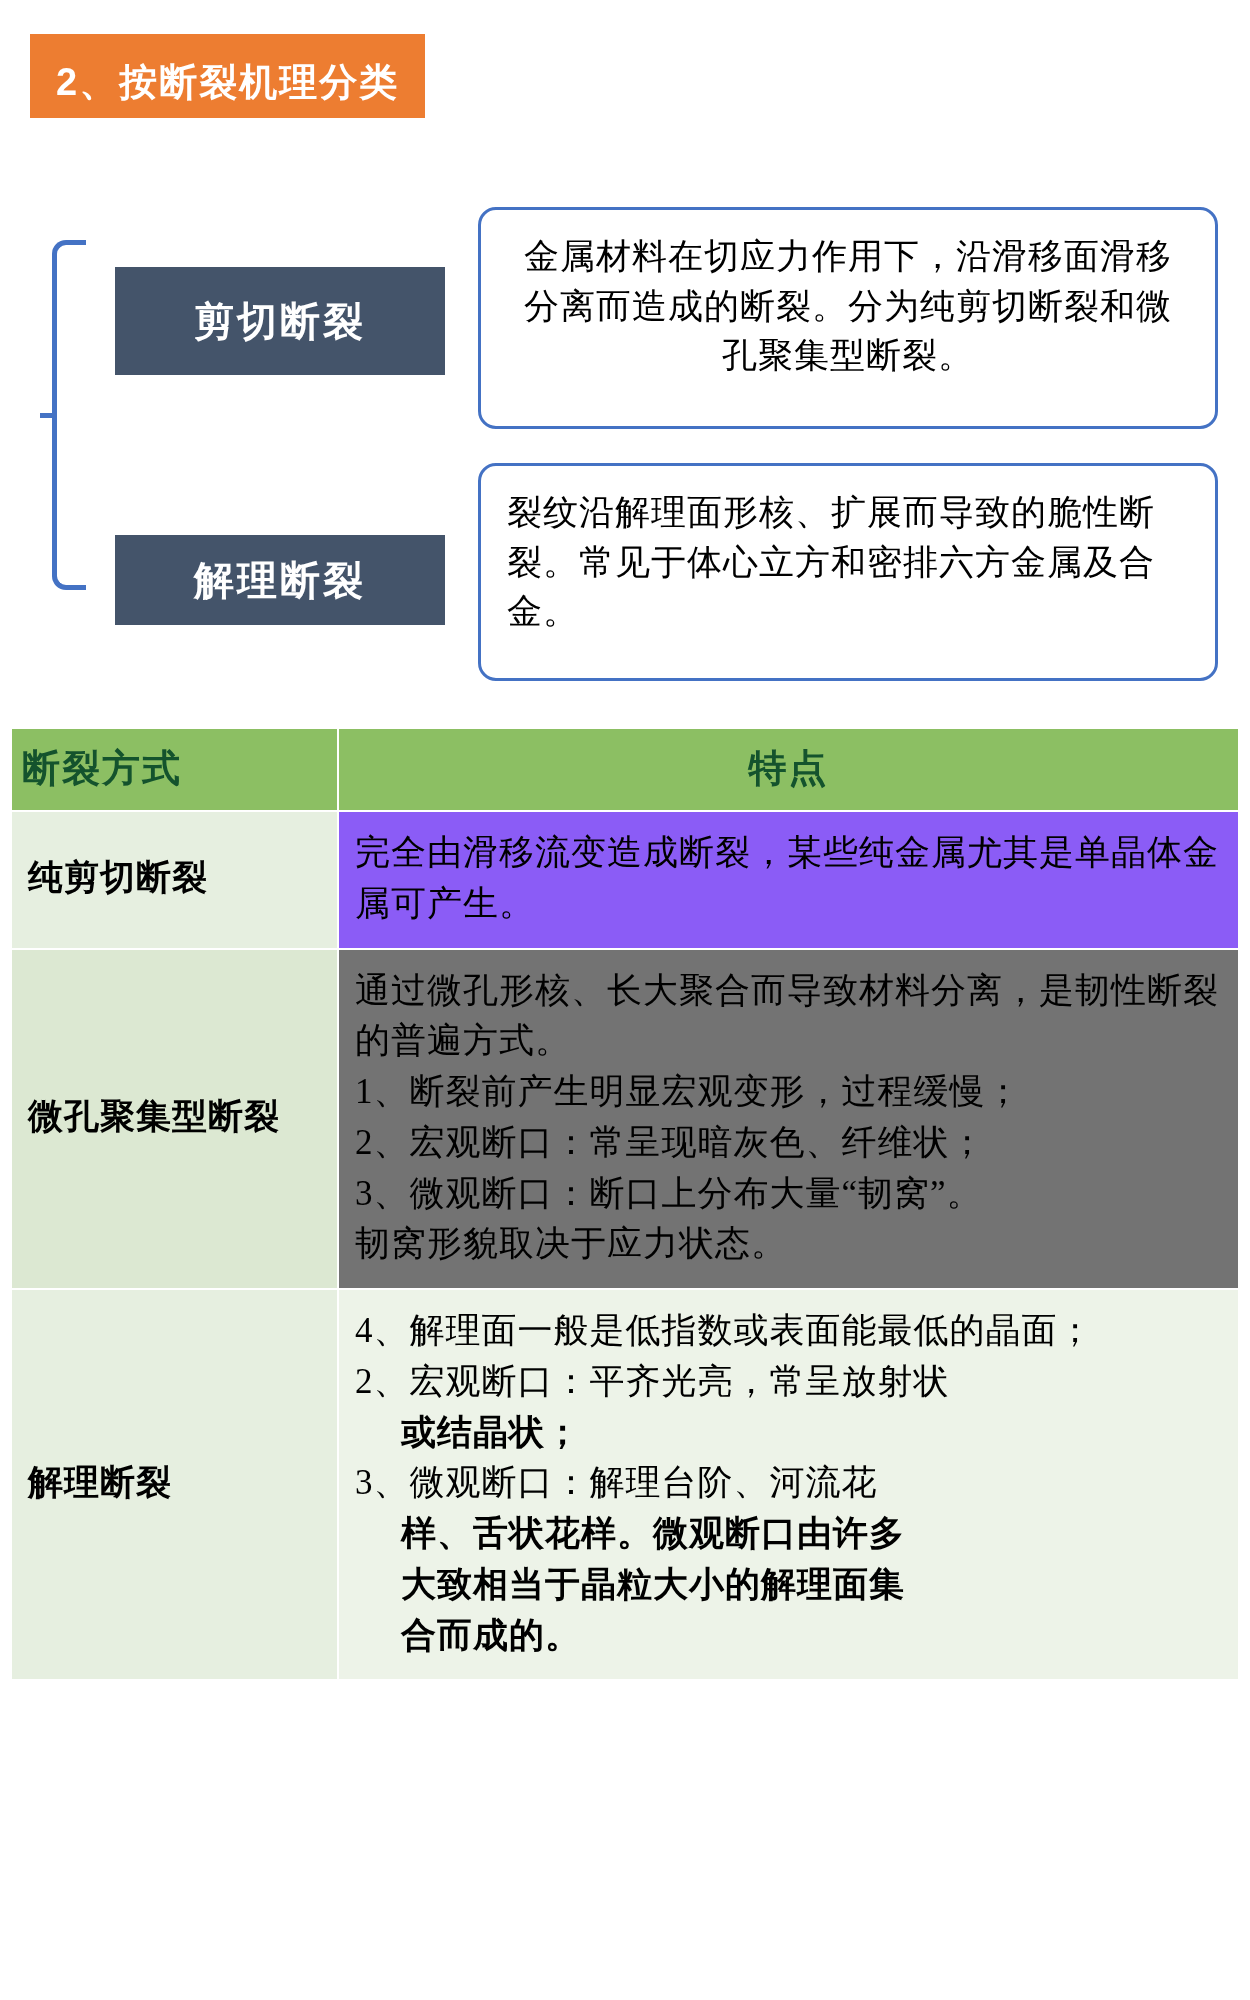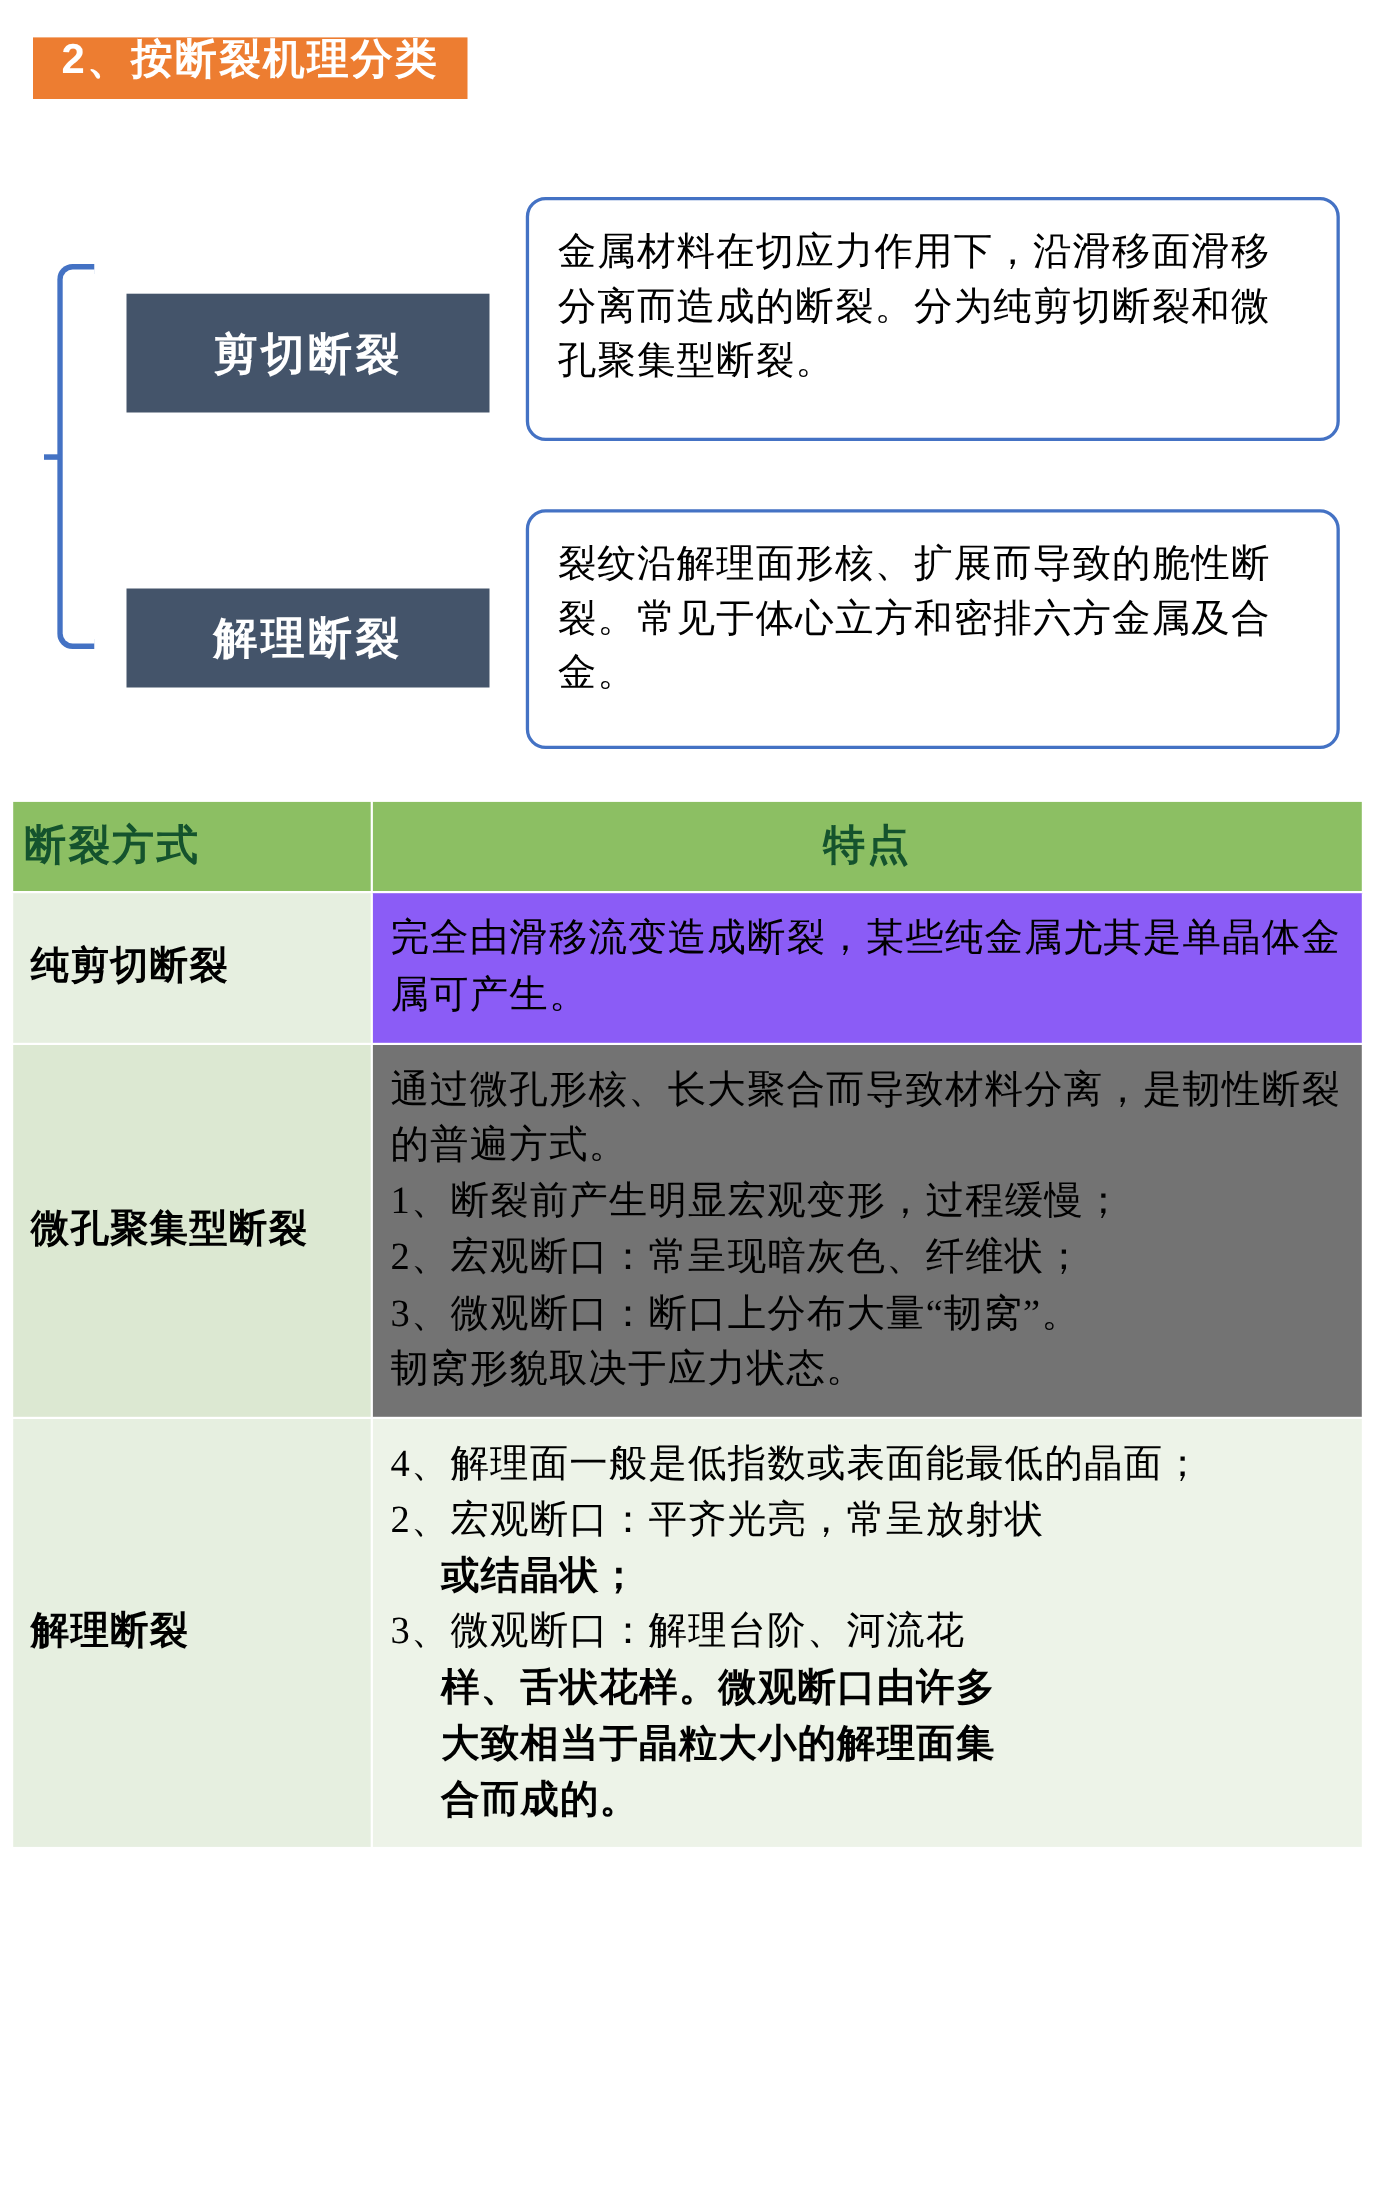--- a/index.html
+++ b/index.html
@@ -25,21 +25,21 @@
   .title-banner {
     position: absolute;
     left: 30px;
     top: 34px;
     background: #ED7D31;
     color: #ffffff;
     font-family: "Liberation Sans", "DejaVu Sans", sans-serif;
     font-weight: bold;
     font-size: 38px;
     letter-spacing: 2px;
-    padding: 0 26px 14px 26px;
+    padding: 28px 26px 14px 26px;
     line-height: 1.1;
     white-space: nowrap;
   }
 
   
   .diagram {
     position: absolute;
     left: 0;
     top: 175px;
     width: 1250px;
@@ -98,23 +98,24 @@
     background: #ffffff;
     box-sizing: border-box;
     font-size: 35px;
     line-height: 1.42;
     color: #000000;
     padding: 22px 26px 18px 26px;
     letter-spacing: 1px;
   }
   .desc-box.one {
     left: 478px;
-    top: 4px;
+    top: 32px;
     width: 740px;
     height: 222px;
+    text-align: center;
   }
   .desc-box.two {
     left: 478px;
     top: 288px;
     width: 740px;
     height: 218px;
   }
 
   
   .table-wrap {

